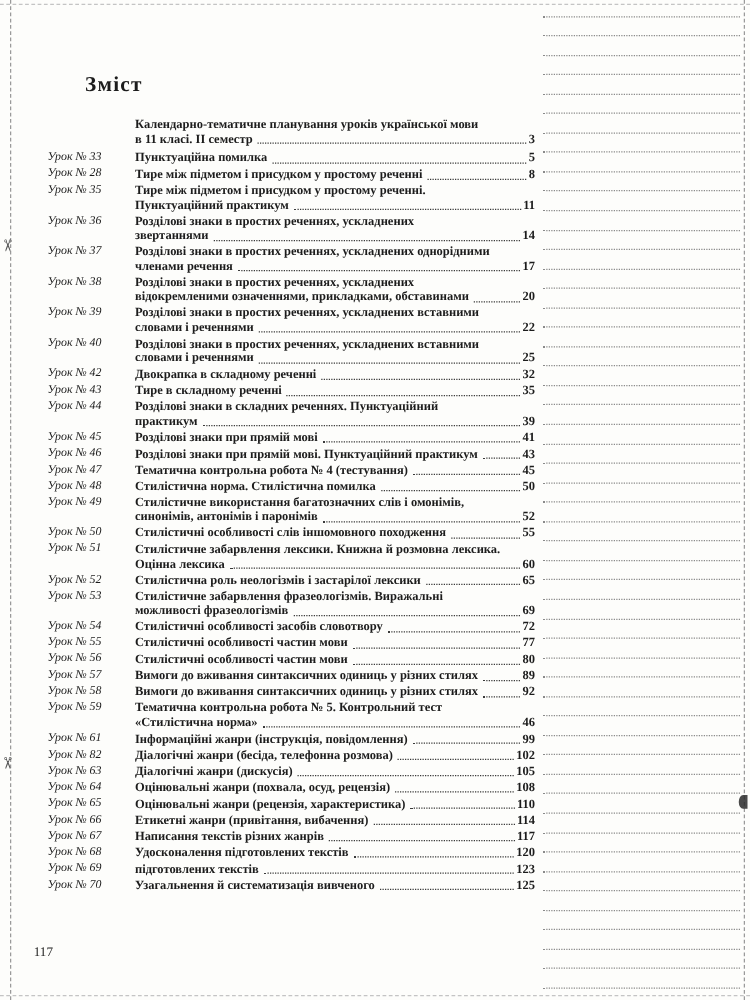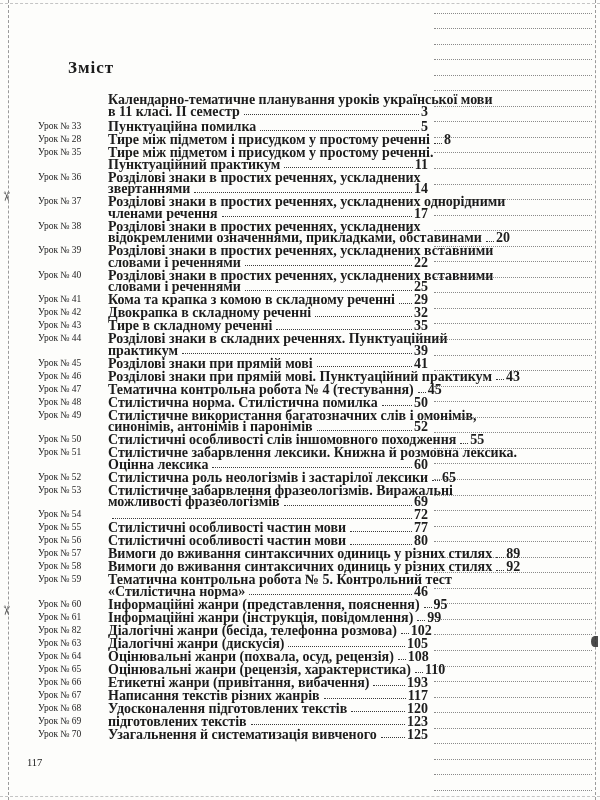--- a/index.html
+++ b/index.html
@@ -32,24 +32,24 @@
   
   .content { position:absolute; left:38px; top:48px; width:390px; }
   .title {
     font-size:17px; font-weight:bold; 
     margin:10px 0 16px 30px; letter-spacing:1px;
   }
   .entry { display:flex; margin-bottom:1.5px; }
   .entry:first-of-type { margin-bottom:4px; }
   .lesson-label {
     flex:0 0 70px; width:70px;
-    font-size:9.5px; line-height:11.5px;
+    font-style:italic; font-size:9.5px; line-height:11.5px;
     white-space:nowrap;
   }
-  .entry-body { flex:1; font-weight:bold; font-size:14px; line-height:11.5px; min-width:0; }
+  .entry-body { flex:1; font-weight:bold; font-size:10px; line-height:11.5px; min-width:0; }
   .entry-line { white-space:nowrap; }
   .entry-line.last { display:flex; }
   .line-text { flex:0 0 auto; white-space:nowrap; }
   .leader { flex:1 1 auto; min-width:8px; border-bottom:1.5px dotted #3a3a3a; margin:0 2px 2px 4px; }
   .entry-page { flex:0 0 auto; font-weight:bold; }
 
   .page-number { position:absolute; left:27px; top:757px; font-size:10.5px; }
 
   .ink-smudge { position:absolute; left:591px; top:636px; width:7px; height:11px;
                 background:#2a2a2a; border-radius:50% 0 0 50%; opacity:.85; }
@@ -216,30 +216,20 @@
           <div class="entry-body">
             <div class="entry-line">Розділові знаки в простих реченнях, ускладнених вставними</div>
             <div class="entry-line last">
               <span class="line-text">словами і реченнями</span>
               <span class="leader"></span>
               <span class="entry-page">25</span>
             </div>
           </div>
         </div>
         <div class="entry">
-          <span class="lesson-label">Урок № 41</span>
-          <div class="entry-body">
-            <div class="entry-line last">
-              <span class="line-text">Кома та крапка з комою в складному реченні</span>
-              <span class="leader"></span>
-              <span class="entry-page">29</span>
-            </div>
-          </div>
-        </div>
-        <div class="entry">
           <span class="lesson-label">Урок № 42</span>
           <div class="entry-body">
             <div class="entry-line last">
               <span class="line-text">Двокрапка в складному реченні</span>
               <span class="leader"></span>
               <span class="entry-page">32</span>
             </div>
           </div>
         </div>
         <div class="entry">
@@ -353,20 +343,21 @@
               <span class="line-text">можливості фразеологізмів</span>
               <span class="leader"></span>
               <span class="entry-page">69</span>
             </div>
           </div>
         </div>
         <div class="entry">
           <span class="lesson-label">Урок № 54</span>
           <div class="entry-body">
             <div class="entry-line last">
+              <span class="line-text">Стилістичні особливості засобів словотвору</span>
               <span class="leader"></span>
               <span class="entry-page">72</span>
             </div>
           </div>
         </div>
         <div class="entry">
           <span class="lesson-label">Урок № 55</span>
           <div class="entry-body">
             <div class="entry-line last">
               <span class="line-text">Стилістичні особливості частин мови</span>
@@ -410,30 +401,20 @@
           <div class="entry-body">
             <div class="entry-line">Тематична контрольна робота № 5. Контрольний тест</div>
             <div class="entry-line last">
               <span class="line-text">«Стилістична норма»</span>
               <span class="leader"></span>
               <span class="entry-page">46</span>
             </div>
           </div>
         </div>
         <div class="entry">
-          <span class="lesson-label">Урок № 60</span>
-          <div class="entry-body">
-            <div class="entry-line last">
-              <span class="line-text">Інформаційні жанри (представлення, пояснення)</span>
-              <span class="leader"></span>
-              <span class="entry-page">95</span>
-            </div>
-          </div>
-        </div>
-        <div class="entry">
           <span class="lesson-label">Урок № 61</span>
           <div class="entry-body">
             <div class="entry-line last">
               <span class="line-text">Інформаційні жанри (інструкція, повідомлення)</span>
               <span class="leader"></span>
               <span class="entry-page">99</span>
             </div>
           </div>
         </div>
         <div class="entry">
@@ -475,21 +456,21 @@
               <span class="entry-page">110</span>
             </div>
           </div>
         </div>
         <div class="entry">
           <span class="lesson-label">Урок № 66</span>
           <div class="entry-body">
             <div class="entry-line last">
               <span class="line-text">Етикетні жанри (привітання, вибачення)</span>
               <span class="leader"></span>
-              <span class="entry-page">193</span>
+              <span class="entry-page">114</span>
             </div>
           </div>
         </div>
         <div class="entry">
           <span class="lesson-label">Урок № 67</span>
           <div class="entry-body">
             <div class="entry-line last">
               <span class="line-text">Написання текстів різних жанрів</span>
               <span class="leader"></span>
               <span class="entry-page">117</span>

